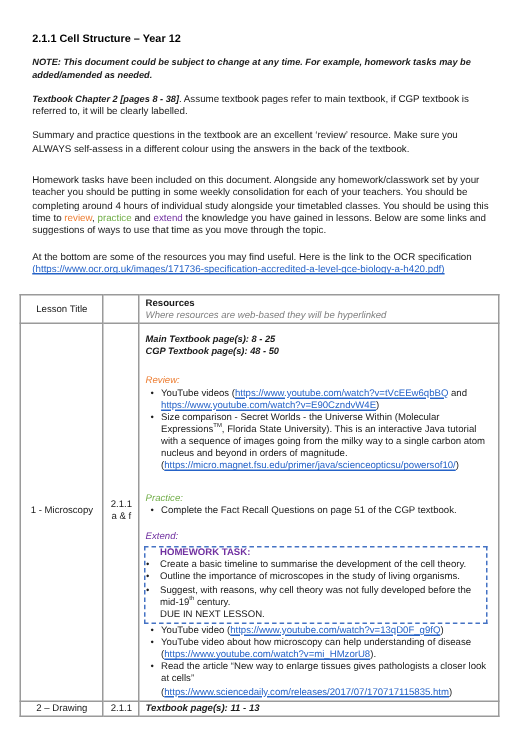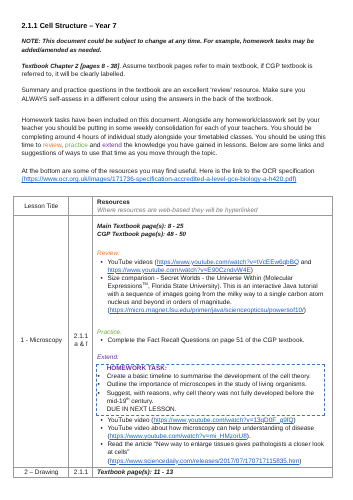--- a/index.html
+++ b/index.html
@@ -47,21 +47,21 @@
   .sp1{height:10.9px;}
   .sp2{height:13.0px;}
   .sp3{height:8.9px;}
   sup{font-size:0.62em;vertical-align:super;line-height:0;}
 </style>
 </head>
 <body>
 
 <div class="page">
   <div class="body-col">
-    <h1 class="doc-title">2.1.1 Cell Structure – Year 7</h1>
+    <h1 class="doc-title">2.1.1 Cell Structure – Year 12</h1>
 
     <p class="para" style="top:38.3px"><span class="bi">NOTE:</span><span class="bi"> This document could be subject to change at any time. For example, homework tasks may be added/amended as needed.</span></p>
 
     <p class="para" style="top:63.0px"><span class="bi">Textbook Chapter 2 [pages 8 - 38]</span><span>. Assume textbook pages refer to main textbook, if CGP textbook is referred to, it will be clearly labelled.</span></p>
 
     <p class="para" style="top:87.4px">Summary and practice questions in the textbook are an excellent ‘review’ resource. Make sure you ALWAYS self-assess in a different colour using the answers in the back of the textbook.</p>
 
     <p class="para" style="top:116.9px"><span>Homework tasks have been included on this document. Alongside any homework/classwork set by your teacher you should be putting in some weekly consolidation for each of your teachers. You should be completing around 4 hours of individual study alongside your timetabled classes. You should be using this time to </span><span class="c-review">review</span><span>, </span><span class="c-practice">practice</span><span> and </span><span class="c-extend">extend</span><span> the knowledge you have gained in lessons. Below are some links and suggestions of ways to use that time as you move through the topic.</span></p>
 
     <p class="para" style="top:167.7px"><span>At the bottom are some of the resources you may find useful. Here is the link to the OCR specification</span> <span class="lnk">(https://www.ocr.org.uk/images/171736-specification-accredited-a-level-gce-biology-a-h420.pdf)</span></p>

